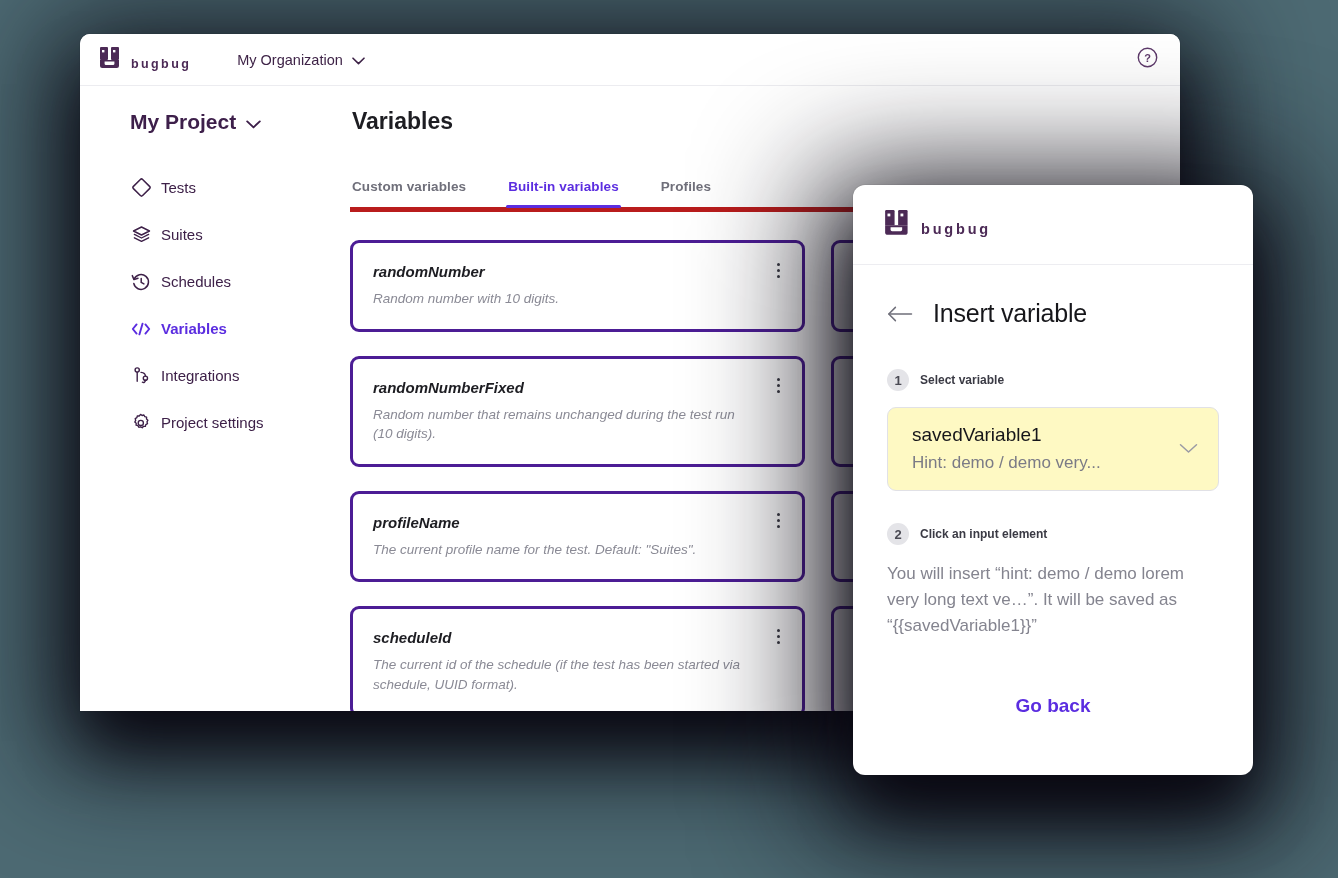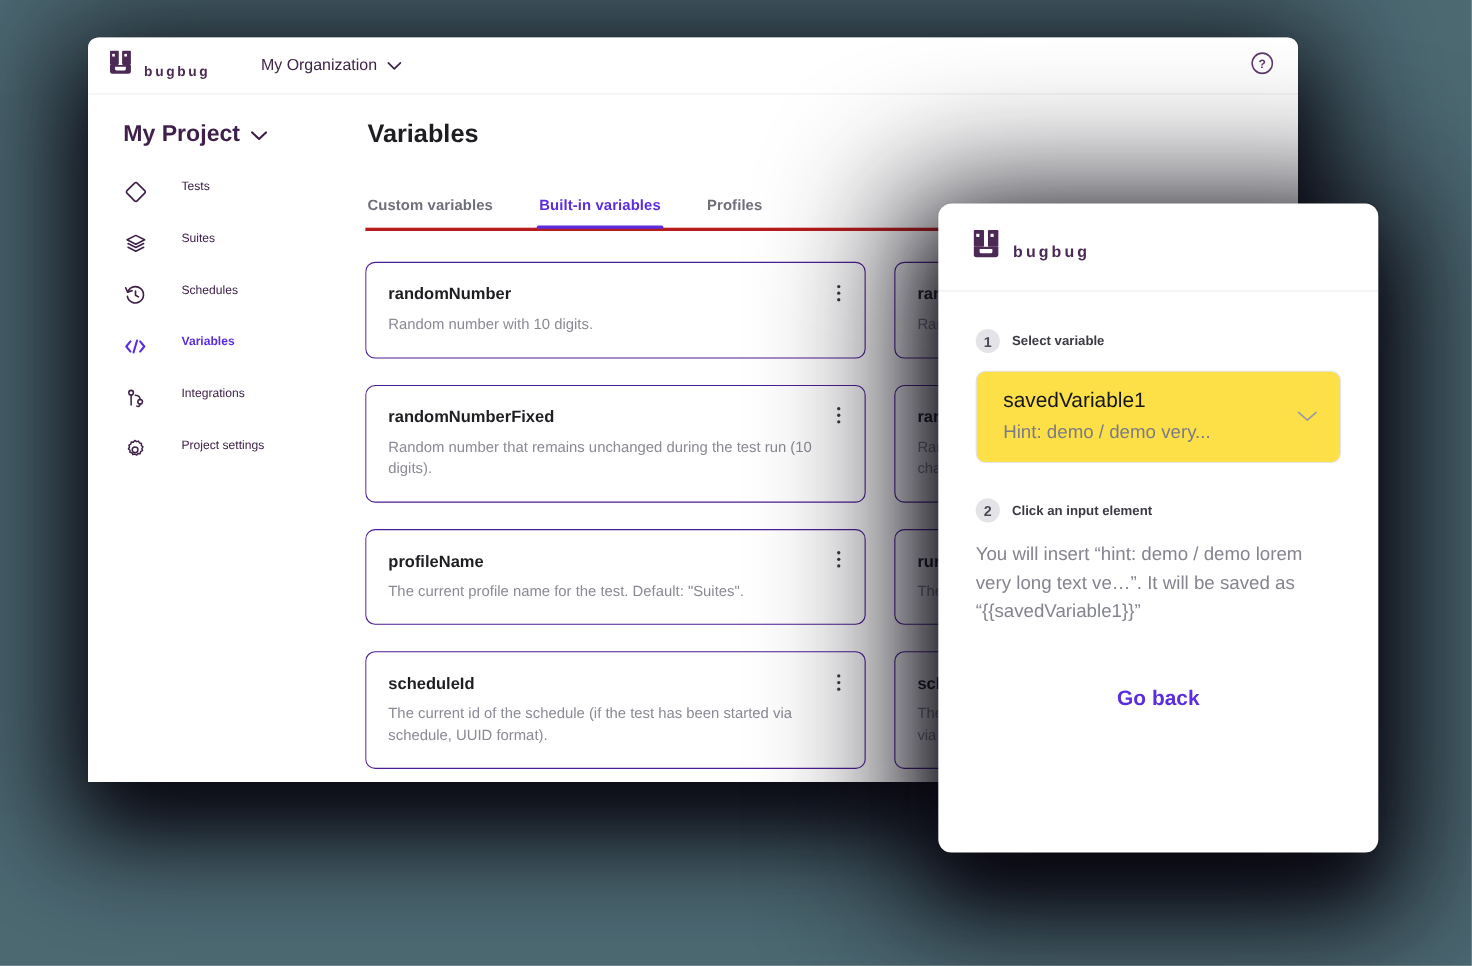--- a/index.html
+++ b/index.html
@@ -76,20 +76,21 @@
   .help-btn {
     width: 22px; height: 22px;
     display: flex; align-items: center; justify-content: center;
     cursor: pointer;
   }
 
   
   .app-body {
     display: flex;
     height: calc(100% - 52px);
+    padding-left: 18px;
   }
 
   
   .sidebar {
     width: 252px;
     flex: 0 0 252px;
     padding-top: 24px;
     position: relative;
     box-sizing: border-box;
     background: #fff;
@@ -101,26 +102,26 @@
     padding: 0 0 0 32px;
     margin-bottom: 30px;
     color: #3d1f4a;
     font-size: 21px;
     font-weight: 700;
     cursor: pointer;
   }
   .nav { display: flex; flex-direction: column; }
   .nav-item {
     display: flex;
-    align-items: flex-start;
-    gap: 32px;
+    align-items: center;
+    gap: 10px;
     height: 47px;
     padding-left: 33px;
     color: #3d2048;
-    font-size: 11px;
+    font-size: 15px;
     font-weight: 500;
     cursor: pointer;
     position: relative;
   }
   .nav-item .nav-icon {
     width: 20px; height: 20px;
     display: flex; align-items: center; justify-content: center;
     flex: 0 0 20px;
   }
   .nav-item.active { color: #5b2de0; font-weight: 700; }
@@ -148,21 +149,21 @@
     font-weight: 700;
     color: #1d1d22;
     margin: 0 0 44px 0;
     padding-left: 2px;
   }
 
   .tabs {
     display: flex;
     align-items: flex-end;
     gap: 38px;
-    border-bottom: 3px solid #b91c1c;
+    border-bottom: 5px solid #b91c1c;
     margin-bottom: 28px;
     padding-right: 40px;
   }
   .tab {
     font-size: 13.5px;
     font-weight: 700;
     color: #6f6f7a;
     padding: 0 2px 13px 2px;
     cursor: pointer;
     position: relative;
@@ -178,27 +179,28 @@
     border-radius: 2px;
   }
 
   
   .cards {
     display: grid;
     grid-template-columns: 455px 455px;
     gap: 24px 26px;
   }
   .card {
-    border: 1px solid #4c1d95;
+    border: 3px solid #4c1d95;
     border-radius: 9px;
     padding: 20px 22px 20px 20px;
     background: #fff;
     position: relative;
     box-sizing: border-box;
     min-height: 78px;
+    font-style: italic;
   }
   .card-title {
     font-size: 15px;
     font-weight: 700;
     color: #1d1d22;
     margin-bottom: 9px;
     padding-right: 26px;
   }
   .card-desc {
     font-size: 13.5px;
@@ -285,21 +287,21 @@
     color: #3a3a44;
   }
   .var-select {
     border: 1px solid #e1e1e6;
     border-radius: 9px;
     padding: 16px 20px 17px 24px;
     display: flex;
     align-items: center;
     margin-bottom: 32px;
     cursor: pointer;
-    background: #fde047;
+    background: #fef9c3;
   }
   .var-select-text { flex: 1 1 auto; min-width: 0; }
   .var-name {
     font-size: 19px;
     color: #16161a;
     margin-bottom: 6px;
     line-height: 1.2;
   }
   .var-hint {
     font-size: 17px;
@@ -542,20 +544,29 @@
             <path d="M0 13 h19 v6 q0 2 -2.2 2 h-14.6 q-2.2 0 -2.2 -2 z" fill="#4c2a56"></path>
             <path d="M4.6 14.6 h9.8 v2.2 q0 1.2 -1.3 1.2 h-7.2 q-1.3 0 -1.3 -1.2 z" fill="#ffffff"></path>
           </svg>
         </span>
         <span class="brand-word" style="font-size:14.5px;letter-spacing:2.8px;padding-bottom:3px;">bugbug</span>
       </div>
     </div>
 
     <div class="popup-body">
 
+      <div class="popup-title-row">
+        <span class="back-btn">
+          <svg width="26" height="18" viewBox="0 0 26 18" aria-hidden="true">
+            <path d="M24.5 9 H2" stroke="#6f6f7a" stroke-width="1.5" stroke-linecap="round"></path>
+            <path d="M8.4 2.4 L1.8 9 L8.4 15.6" fill="none" stroke="#6f6f7a" stroke-width="1.5" stroke-linecap="round" stroke-linejoin="round"></path>
+          </svg>
+        </span>
+        <span class="popup-title">Insert variable</span>
+      </div>
 
       <div class="step-row">
         <span class="step-num">1</span>
         <span class="step-label">Select variable</span>
       </div>
 
       <div class="var-select">
         <span class="var-select-text">
           <span class="var-name" style="display:block;">savedVariable1</span>
           <span class="var-hint" style="display:block;">Hint: demo / demo very...</span>

